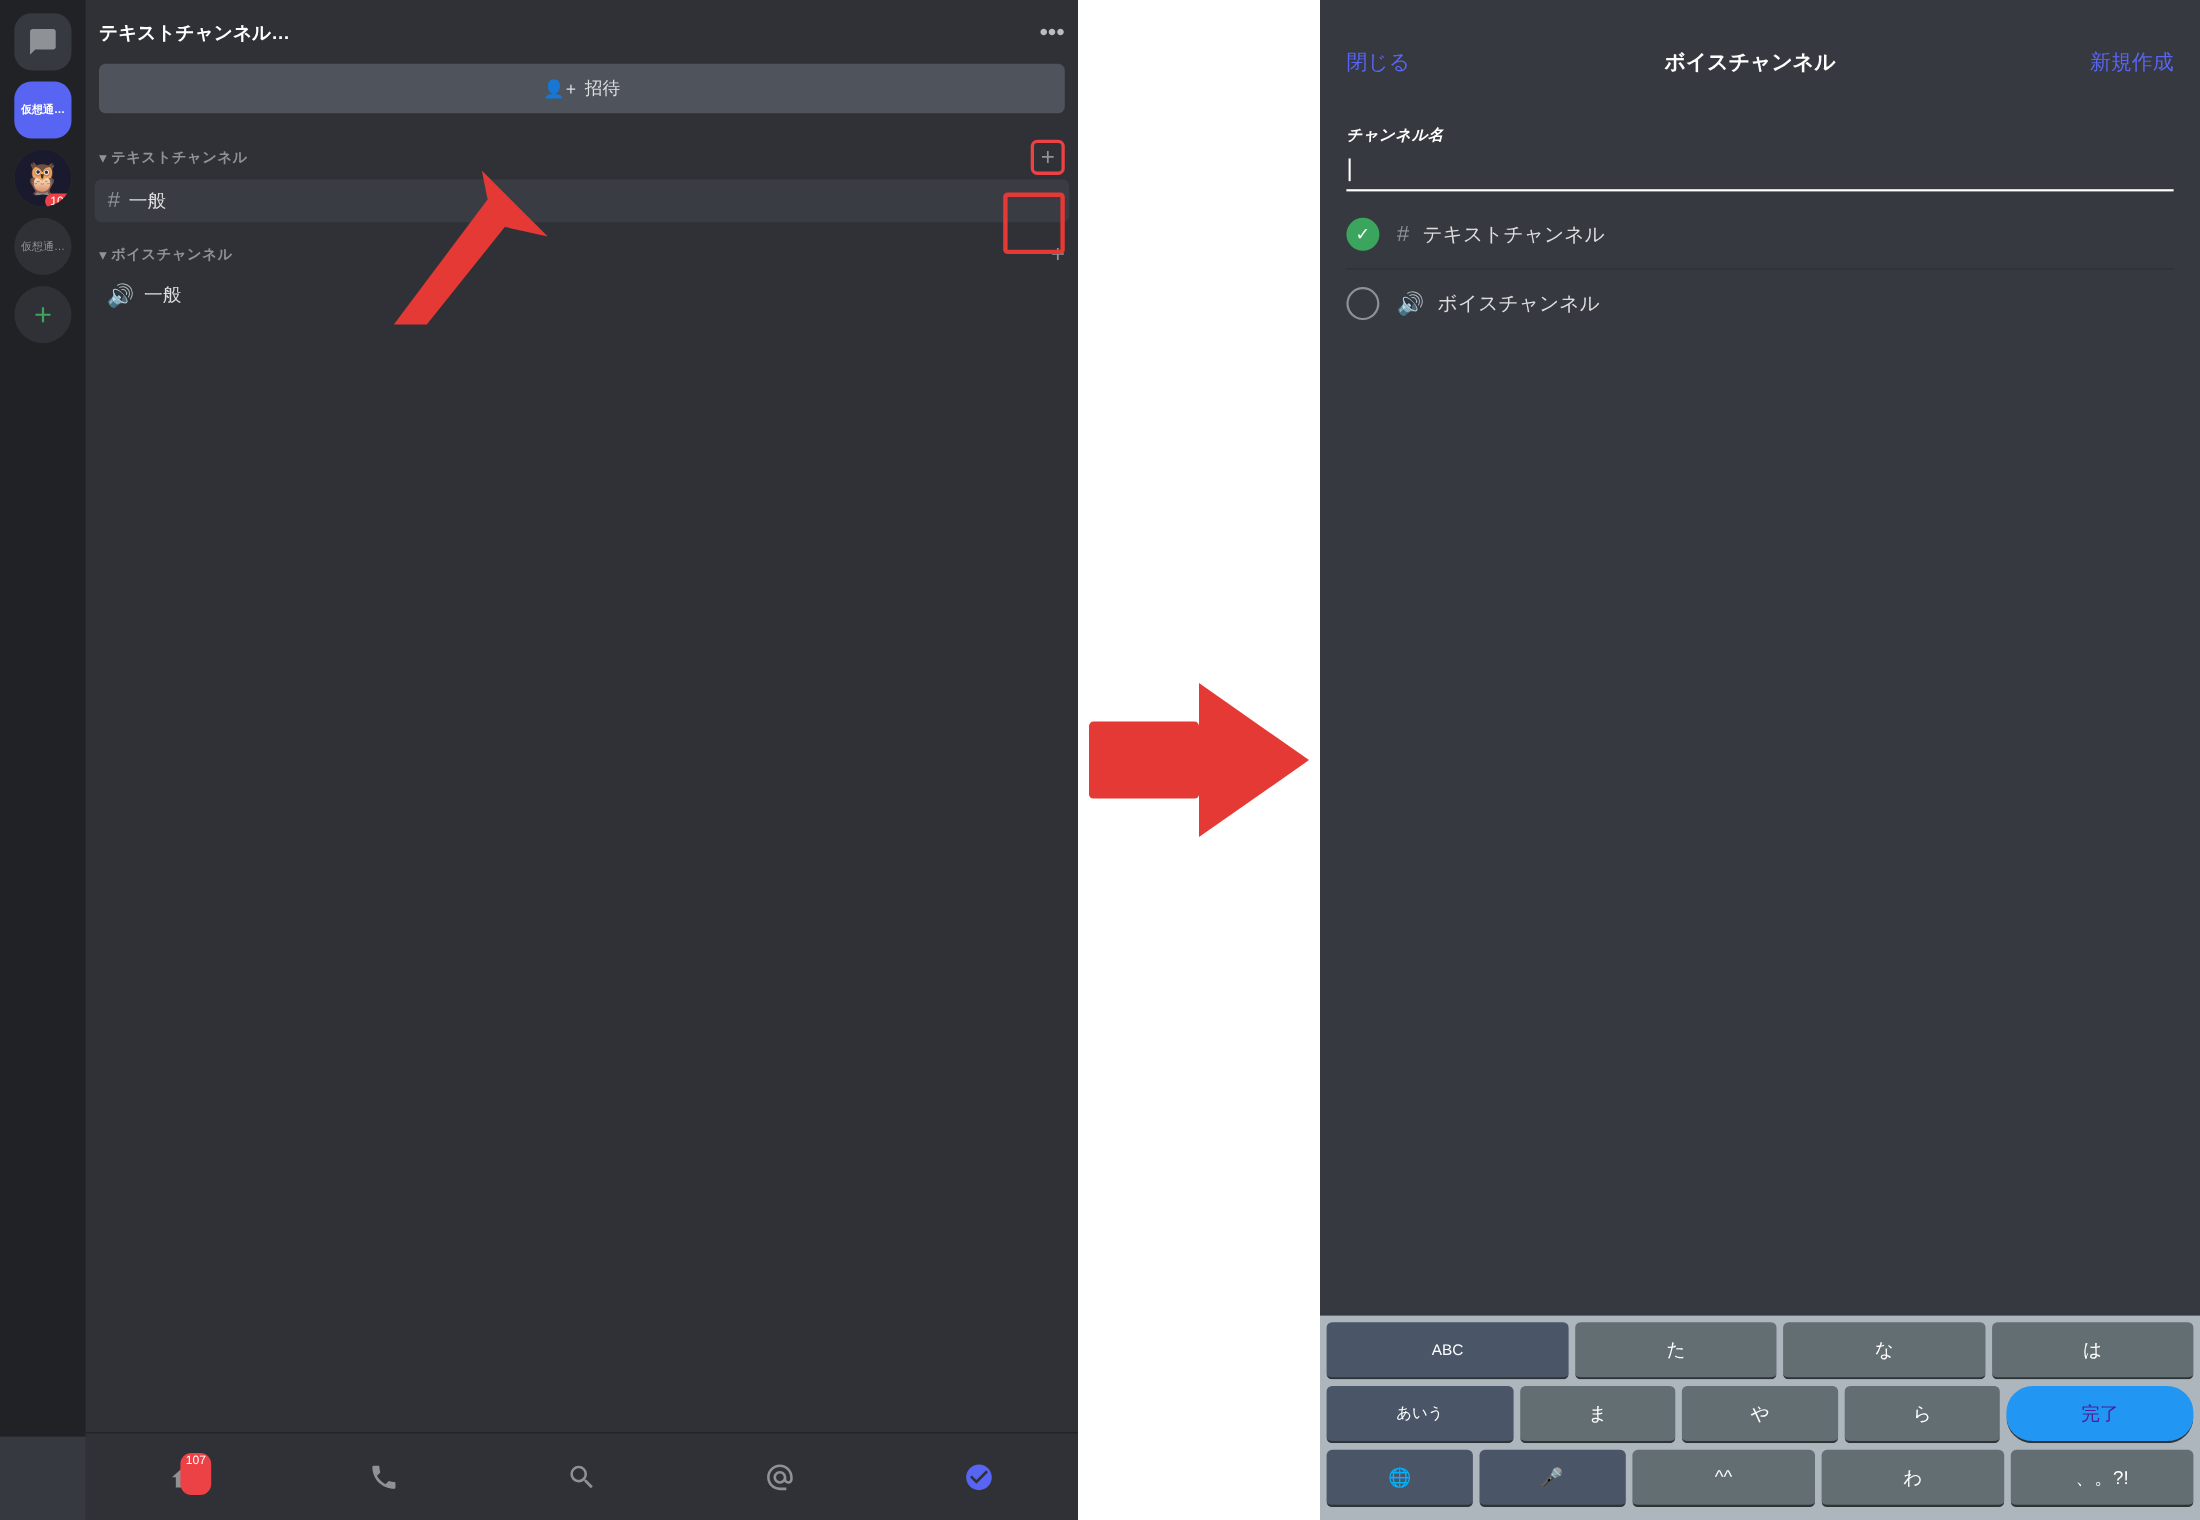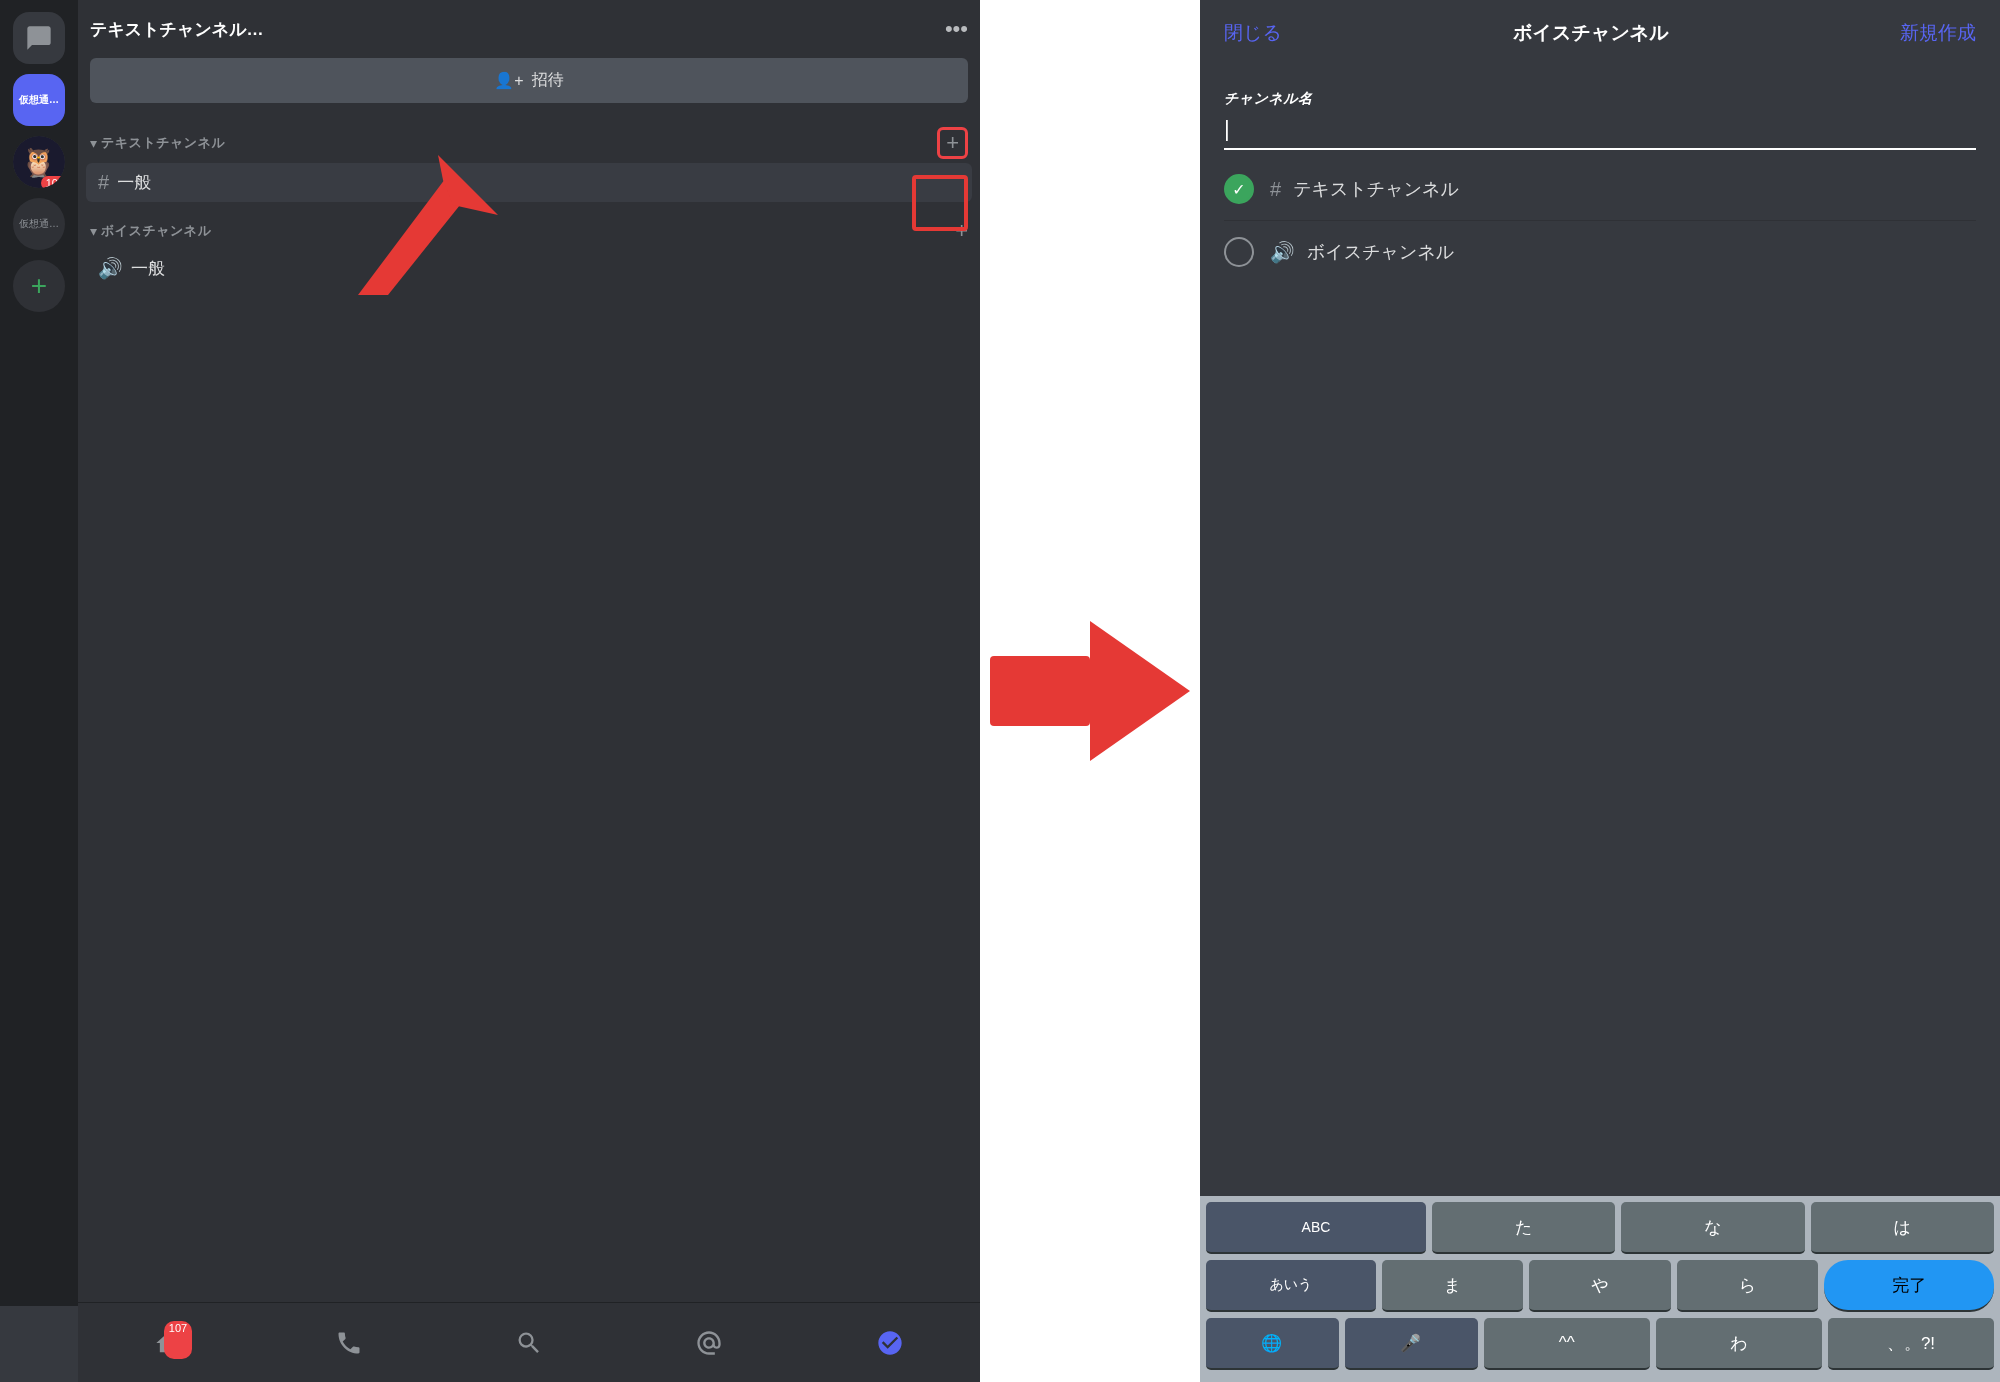--- a/index.html
+++ b/index.html
@@ -257,20 +257,21 @@
       display: flex;
       flex-direction: column;
     }
 
     .modal-header {
       display: flex;
       align-items: center;
       justify-content: space-between;
       padding: 20px 24px;
       background: #36393f;
+      margin-top: 24px;
     }
 
     .modal-close {
       color: #5865f2;
       font-size: 19px;
       cursor: pointer;
     }
 
     .modal-title {
       color: #ffffff;
@@ -377,21 +378,21 @@
     }
 
     .key.special {
       background: #4a5568;
       font-size: 14px;
       flex: 1.2;
     }
 
     .key.blue {
       background: #2196f3;
-      color: #000000;
+      color: #4c1d95;
       flex: 1.2;
       border-radius: 24px;
     }
 
     .key.backspace {
       background: #4a5568;
       flex: 1;
     }
 
     .key.space {

